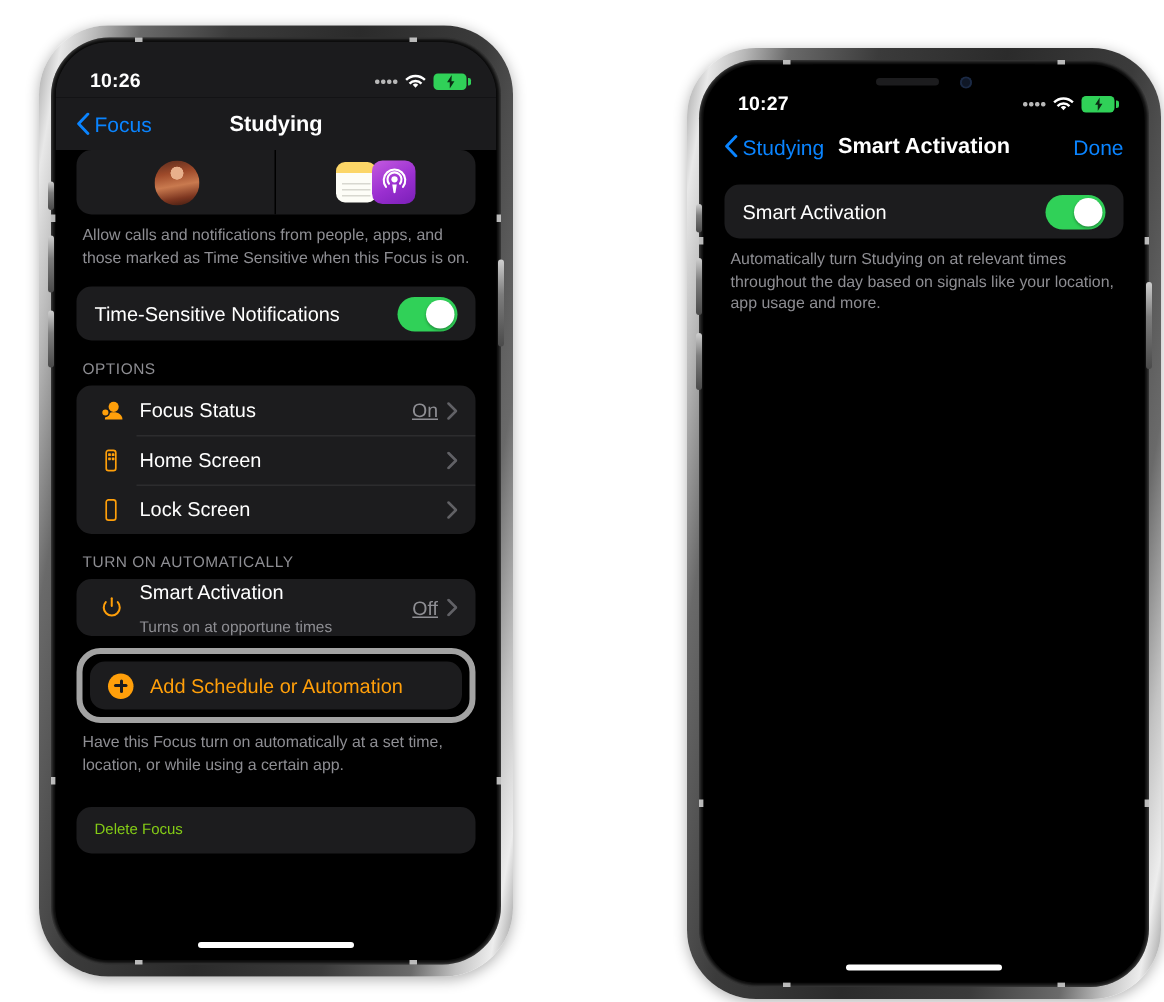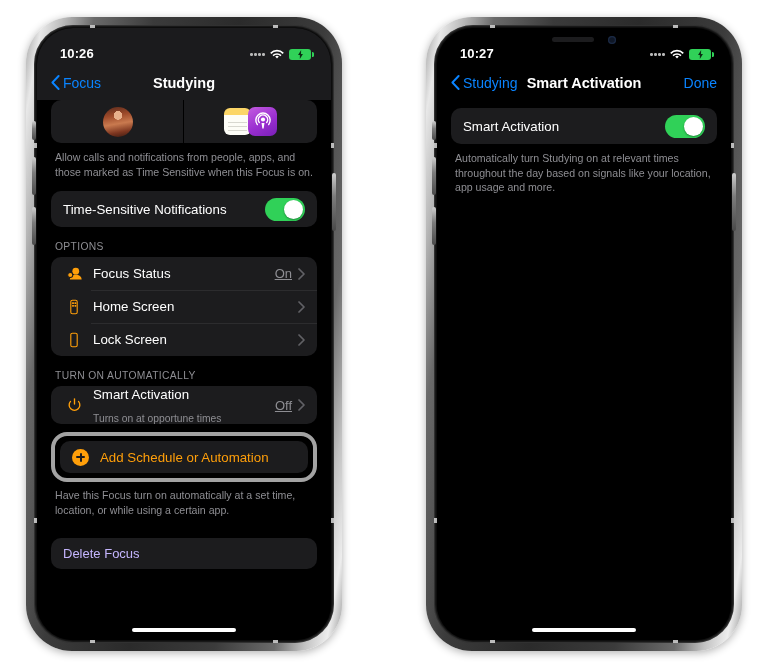--- a/index.html
+++ b/index.html
@@ -29,21 +29,21 @@
     background: linear-gradient(100deg,
         #9d9d9d 0%, #e8e8e8 4%, #b9b9b9 9%,
         #6a6a6a 16%, #3b3b3b 30%,
         #2b2b2b 50%,
         #3b3b3b 70%, #6a6a6a 84%,
         #c2c2c2 91%, #ededed 96%, #8f8f8f 100%);
     padding: 8px;
     box-shadow: 0 2px 9px rgba(0,0,0,0.30);
   }
   .phone.left  { left: 26px; }
-  .phone.right { left: 426px; }
+  .phone.right { left: 458px; margin-top: 15px; }
 
   .frame-inner {
     position: relative;
     width: 100%;
     height: 100%;
     border-radius: 39px;
     background: #0b0b0b;
     padding: 3px;
     box-shadow: inset 0 0 2px 1px rgba(160,160,160,0.35);
   }
@@ -387,21 +387,21 @@
   .delete-card {
     margin-top: 21px;
     background: #1c1c1e;
     border-radius: 10px;
     min-height: 31px;
     display: flex;
     align-items: center;
     padding: 0 12px;
     cursor: pointer;
   }
-  .delete-label { color: #c4b5fd; font-size: 13px; }
+  .delete-label { color: #84cc16; font-size: 10px; }
 
   .home-indicator {
     position: absolute;
     bottom: 8px; left: 50%;
     transform: translateX(-50%);
     width: 104px; height: 4px;
     border-radius: 3px;
     background: #ffffff;
   }
 

